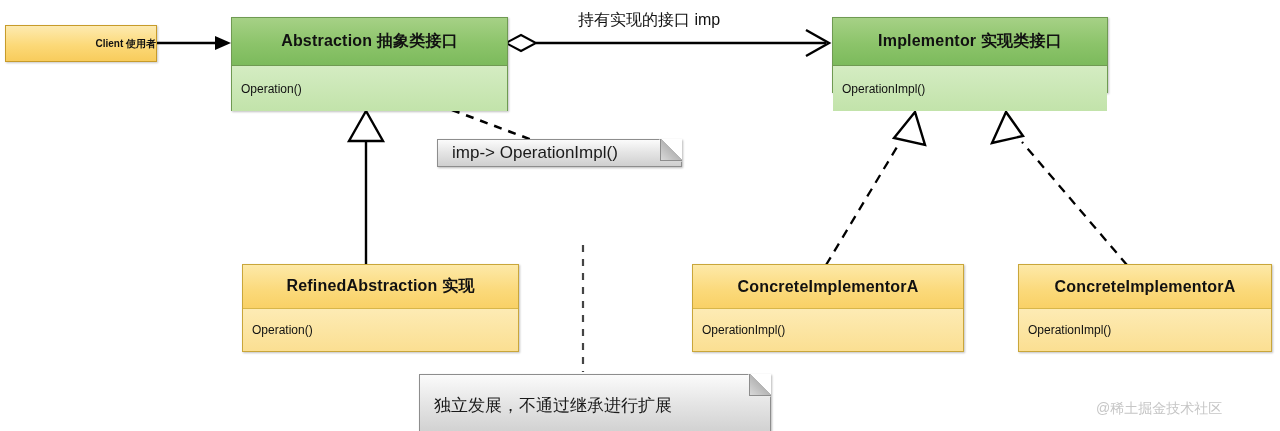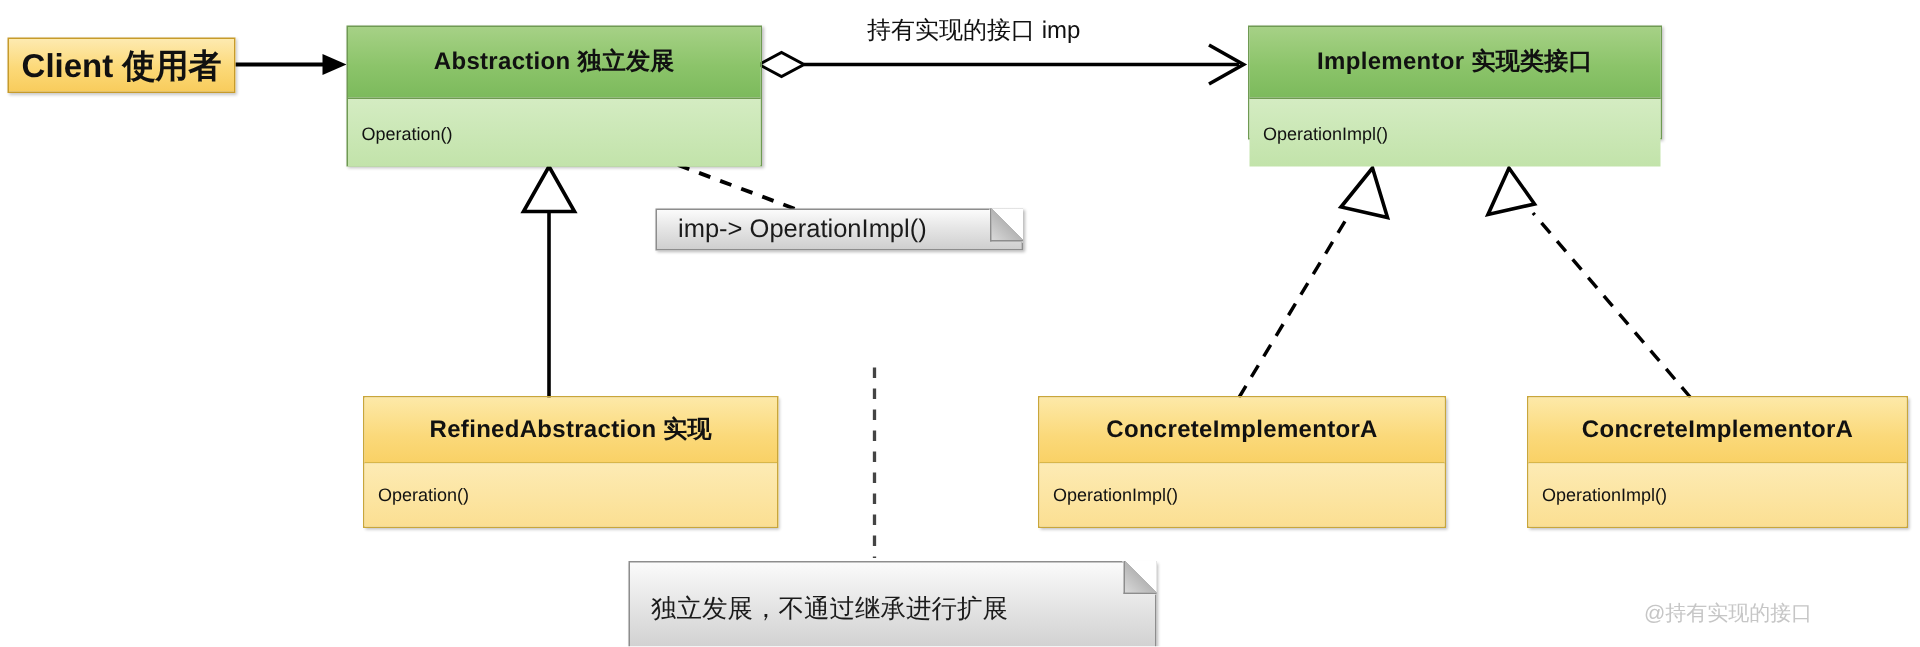--- a/index.html
+++ b/index.html
@@ -81,23 +81,23 @@
   }
 
   
   .clientbox {
     position: absolute;
     box-sizing: border-box;
     border: 1px solid #c79b2a;
     background: linear-gradient(to bottom, #fdeab0 0%, #fcd978 55%, #f8cc5c 100%);
     display: flex;
     align-items: center;
-    justify-content: center;
+    justify-content: flex-end;
     font-weight: bold;
-    font-size: 22px;
+    font-size: 10px;
     color: #111;
     white-space: nowrap;
     box-shadow: 1px 1px 2px rgba(0,0,0,0.22);
   }
 
   
   .note {
     position: absolute;
     box-sizing: border-box;
     background: linear-gradient(to bottom, #fbfbfb 0%, #e6e6e6 45%, #cfcfcf 100%);
@@ -186,21 +186,21 @@
     <g>
       <line x1="583" y1="245" x2="583" y2="372" stroke="#444" stroke-width="2.2" stroke-dasharray="7,7"></line>
     </g>
   </svg>
 
   <div class="clientbox" style="left:5px; top:25px; width:152px; height:37px;">
     <span>Client 使用者</span>
   </div>
 
   <div class="umlbox green" style="left:231px; top:17px; width:277px; height:94px;">
-    <div class="hdr" style="height:48px;">Abstraction 独立发展</div>
+    <div class="hdr" style="height:48px;">Abstraction 抽象类接口</div>
     <div class="body" style="height:45px;">Operation()</div>
   </div>
 
   <div class="umlbox green" style="left:832px; top:17px; width:276px; height:76px;">
     <div class="hdr" style="height:48px;">Implementor 实现类接口</div>
     <div class="body" style="height:45px;">OperationImpl()</div>
   </div>
 
   <div class="umlbox yellow" style="left:228px; top:264px; width:277px; height:88px;">
     <div class="hdr" style="height:44px;">RefinedAbstraction 实现</div>
@@ -224,15 +224,15 @@
     <span class="foldcap"></span>
     <span class="fold"></span>
   </div>
 
   <div class="note" style="left:419px; top:374px; width:352px; height:62px;">
     <span>独立发展，不通过继承进行扩展</span>
     <span class="foldcap"></span>
     <span class="fold"></span>
   </div>
 
-  <div class="watermark" style="left:1096px; top:400px;">@持有实现的接口</div>
+  <div class="watermark" style="left:1096px; top:400px;">@稀土掘金技术社区</div>
 
 </div>
 
 </body></html>

